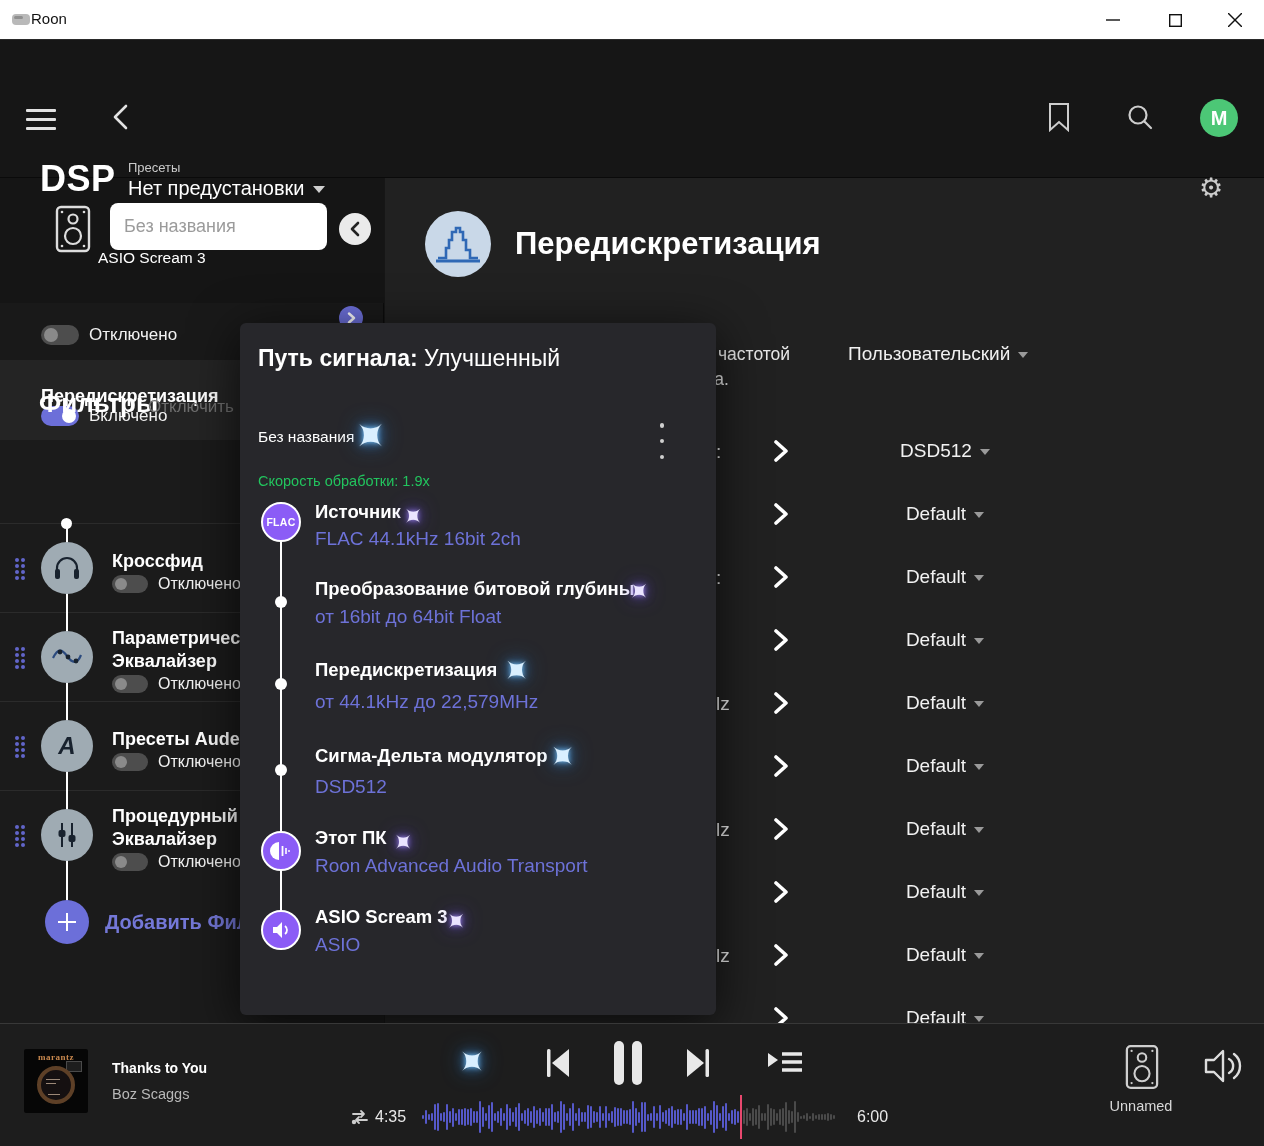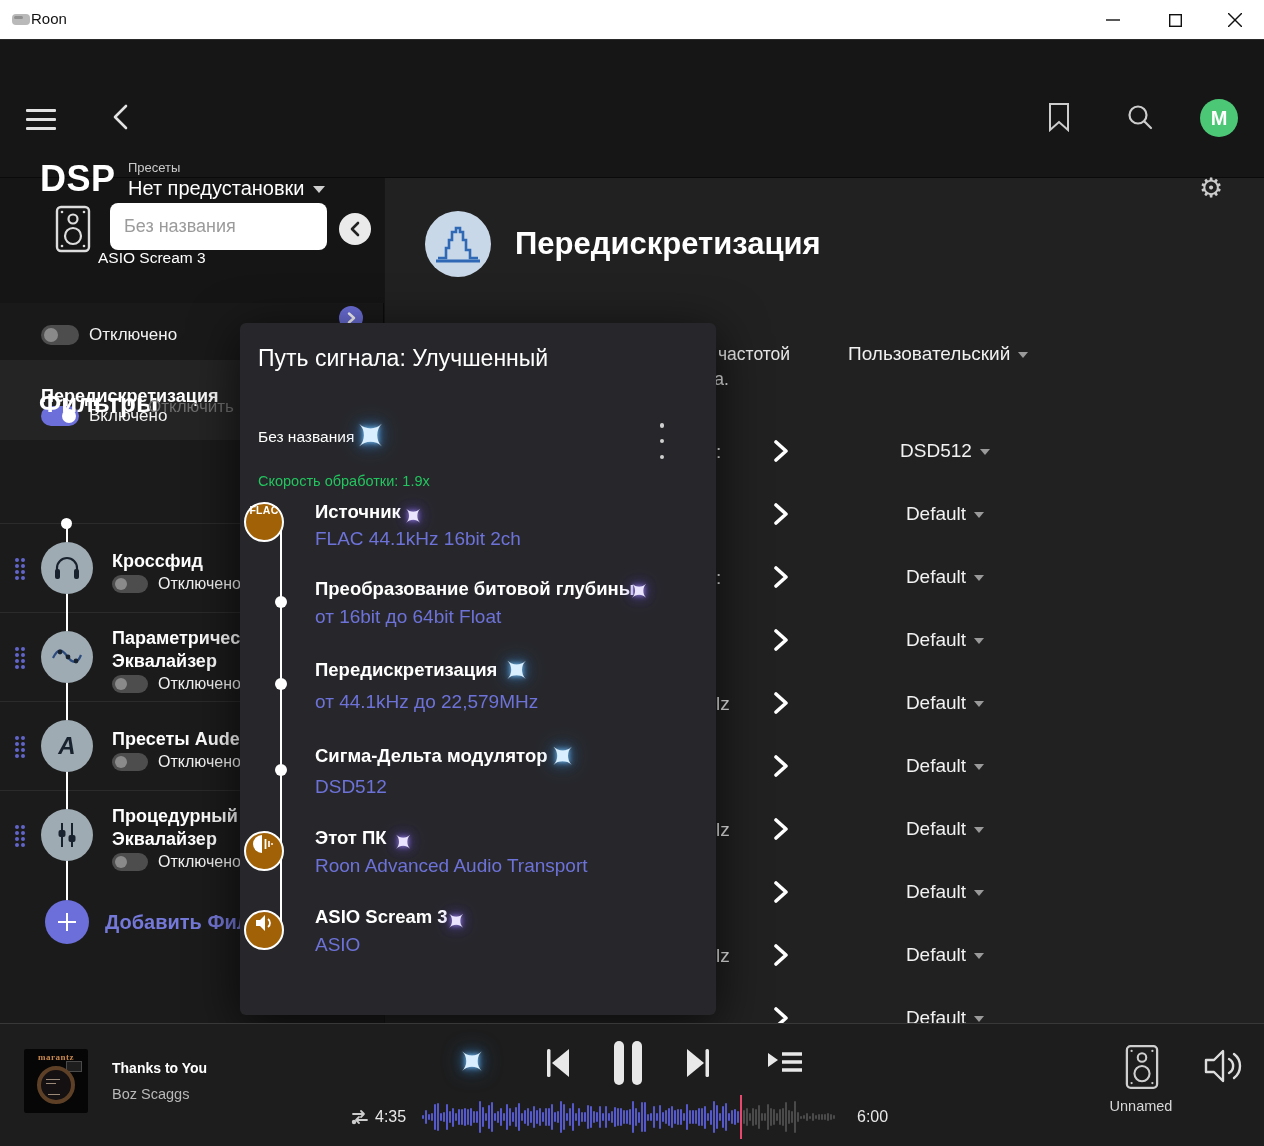--- a/index.html
+++ b/index.html
@@ -65,29 +65,29 @@
   .mode-dd { position:absolute; left:463px; top:165px; font-size:19px; color:#f0f0f0; white-space:nowrap; }
   .srow { position:absolute; left:0; width:879px; height:63px; }
   .srow .rowfrag { position:absolute; left:331px; top:20px; font-size:19px; color:#eee; }
   .srow .rowchev { position:absolute; left:388px; top:19px; }
   .srow .rowval { position:absolute; left:475px; top:19px; width:170px; text-align:center; font-size:19px; color:#f2f2f2; white-space:nowrap; }
   .dim-caret { border-top-color:#9a9a9a; border-left-width:5px; border-right-width:5px; border-top-width:6px; margin-left:8px;}
 
   
   .popup { position:absolute; left:240px; top:323px; width:476px; height:692px; background:#27272b; border-radius:6px; box-shadow:0 10px 50px rgba(0,0,0,0.7); z-index:20; }
   .popup-title { position:absolute; left:18px; top:22px; font-size:23px; white-space:nowrap; }
-  .popup-title b { font-weight:normal;margin-top:28px; }
+  .popup-title b { font-weight:bold;margin-top:28px; }
   .popup-sub { position:absolute; left:18px; top:58px; font-size:15px; color:#ececec; white-space:nowrap; }
   .popup-zone { position:absolute; left:18px; top:105px; font-size:15.5px; color:#fff; }
   .kebab { position:absolute; left:414px; top:98px; width:16px; height:40px; display:flex; flex-direction:column; align-items:center; justify-content:space-between; padding:2px 0;}
   .kebab i { width:4.5px; height:4.5px; border-radius:50%; background:#cfcfcf; }
   .popup-speed { position:absolute; left:18px; top:150px; font-size:14.5px; color:#22c55e; }
   .sp-line { position:absolute; left:40px; top:199px; width:2px; height:408px; background:#fff; }
   .sp-dot { position:absolute; left:35px; width:12px; height:12px; border-radius:50%; background:#fff; }
-  .sp-badge { position:absolute; left:4px; width:40px; height:40px; border-radius:50%; border:2px solid #fff; background:#a16207; display:flex; justify-content:center; z-index:2; }
+  .sp-badge { position:absolute; left:21px; width:40px; height:40px; border-radius:50%; border:2px solid #fff; background:#8b5cf6; display:flex; align-items:center; justify-content:center; z-index:2; }
   .sp-badge span { font-size:10.5px; font-weight:bold; letter-spacing:0.3px; }
   .sp-title { position:absolute; left:75px; font-size:18.5px; font-weight:bold; white-space:nowrap; }
   .sp-detail { position:absolute; left:75px; font-size:19px; color:#6d72d8; white-space:nowrap; }
 
   
   .star { position:absolute; display:inline-block; transform:rotate(45deg); font-weight:normal; line-height:1; }
   .star.blue { color:#d9efff; text-shadow:0 0 5px #7cc0f2, 0 0 12px #3f8fd8, 0 0 22px #2a6fb8; }
   .star.purple { color:#eae4ff; text-shadow:0 0 5px #a48df0, 0 0 11px #6b4fd8, 0 0 20px #5638c0; }
 
   

